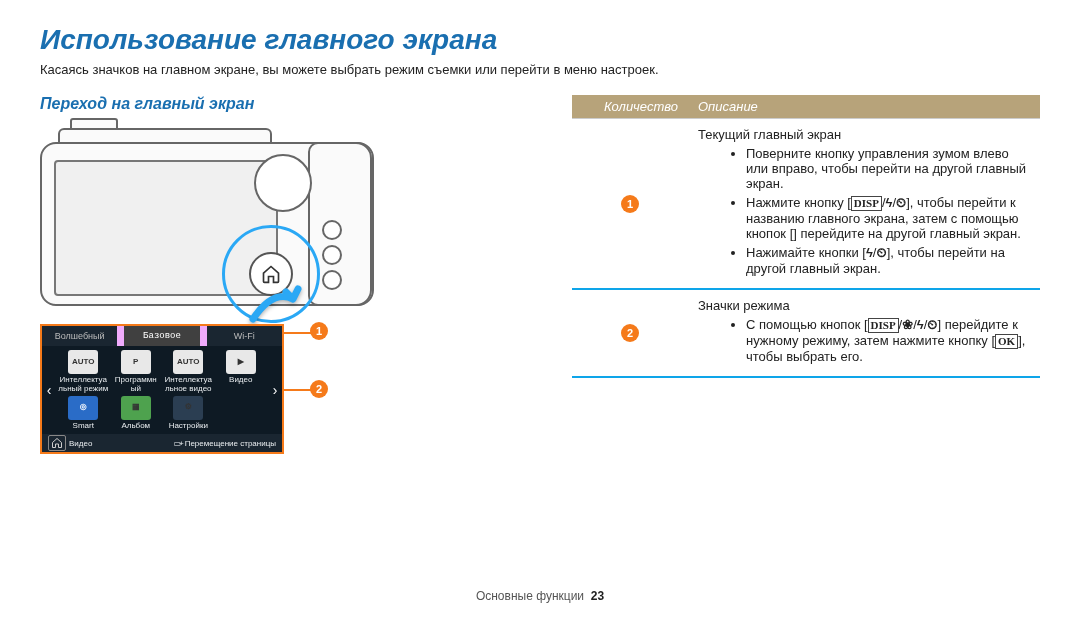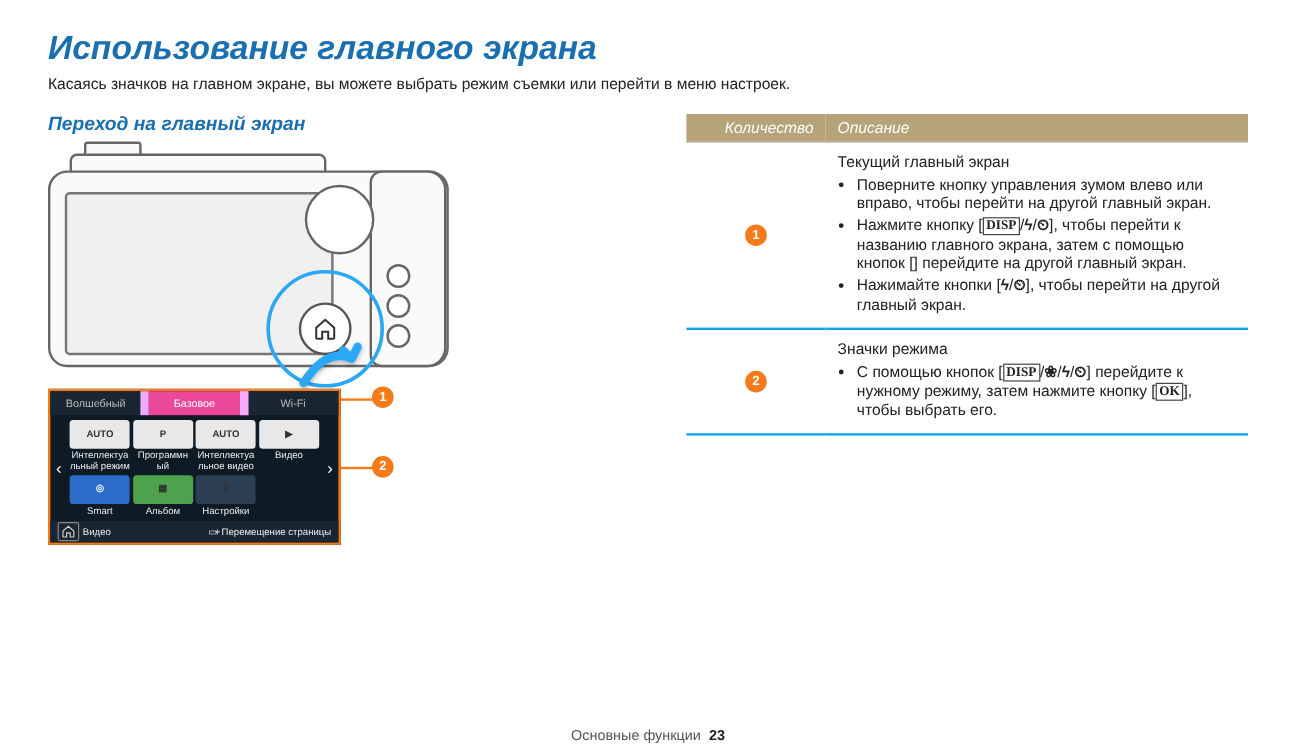--- a/index.html
+++ b/index.html
@@ -31,45 +31,45 @@
   .home-target{position:absolute;right:60px;top:95px;width:92px;height:92px;border:3px solid #2aa8f5;border-radius:50%;display:flex;align-items:center;justify-content:center;}
   .home-btn{width:40px;height:40px;border:2px solid #555;border-radius:50%;background:#fff;display:flex;align-items:center;justify-content:center;}
   .arrow-swipe{position:absolute;right:72px;top:154px;width:60px;height:40px;}
   .arrow-swipe svg{filter:drop-shadow(0 2px 2px rgba(0,0,0,.3));}
   
   .mode-screen-wrap{position:relative;margin-top:14px;width:244px;}
   .mode-screen{border:2px solid #f57a1a;width:240px;background:#0e1a24;color:#e8ecef;font-size:8px;}
   .tab-row{display:flex;background:#1a2631;height:20px;}
   .tab{flex:1;display:flex;align-items:center;justify-content:center;border-right:7px solid #f0abfc;font-size:9px;color:#bbb;}
   .tab:last-child{border-right:none;}
-  .tab.active{background:#ec4899;color:#fff;}
+  .tab.active{background:#404040;color:#fff;font-family:Liberation Mono, monospace;}
   .icon-grid-wrap{position:relative;display:flex;align-items:center;}
   .chev{width:14px;color:#fff;text-align:center;font-size:14px;display:flex;align-items:center;justify-content:center;cursor:default;}
   .icon-grid{flex:1;display:grid;grid-template-columns:repeat(4,1fr);gap:2px;padding:4px 2px;}
   .mode-cell{display:flex;flex-direction:column;align-items:center;text-align:center;line-height:1.1;}
-  .mode-icon{width:50px;height:24px;background:#e8e8e8;border-radius:3px;margin-bottom:2px;display:flex;align-items:center;justify-content:center;font-size:8px;color:#333;font-weight:bold;}
+  .mode-icon{width:30px;height:24px;background:#e8e8e8;border-radius:3px;margin-bottom:2px;display:flex;align-items:center;justify-content:center;font-size:8px;color:#333;font-weight:bold;}
   .mode-icon.dark{background:#2b3e52;}
   .mode-icon.blue{background:#2a6cc7;color:#fff;}
   .mode-icon.green{background:#4ea24e;}
   .bottom-bar{display:flex;background:#1a2631;height:18px;font-size:8px;}
   .bottom-bar>div{display:flex;align-items:center;gap:3px;padding:0 6px;}
   .bb-left{flex:1;}
   .callout-num{width:18px;height:18px;border-radius:50%;background:#f57a1a;color:#fff;font-size:11px;font-weight:bold;display:flex;align-items:center;justify-content:center;position:absolute;}
   .cn1{top:-2px;right:-44px;} .cn1-line{position:absolute;top:8px;right:-28px;width:28px;height:2px;background:#f57a1a;}
   .cn2{top:56px;right:-44px;} .cn2-line{position:absolute;top:65px;right:-28px;width:28px;height:2px;background:#f57a1a;}
   
   .desc-table{width:100%;border-collapse:collapse;font-size:13px;}
   .desc-table th{background:#b7a37a;color:#fff;text-align:left;padding:4px 10px;font-weight:500;font-style:italic;border-bottom:1px solid #ccc;}
   .desc-table th:first-child{width:96px;text-align:right;font-style:italic;}
   .desc-table td{padding:8px 10px;vertical-align:top;border-bottom:2px solid #0ea5e9;}
   .desc-table td.num-cell{text-align:center;vertical-align:middle;}
   .row-num{display:inline-flex;width:18px;height:18px;border-radius:50%;background:#f57a1a;color:#fff;font-size:11px;font-weight:bold;align-items:center;justify-content:center;}
   ul.desc-list{margin:4px 0 0 0;padding-left:16px;}
-  ul.desc-list li{margin-bottom:4px;}
-  .footer{position:absolute;bottom:10px;left:0;width:1080px;text-align:center;font-size:12px;color:#555;}
+  ul.desc-list li{margin-bottom:4px;margin-left:32px;}
+  .footer{position:absolute;bottom:27px;left:0;width:1080px;text-align:center;font-size:12px;color:#555;}
   .footer b{color:#222;}
 </style>
 </head>
 <body>
 
 <div class="page">
   <h1>Использование главного экрана</h1>
   <p class="intro">Касаясь значков на главном экране, вы можете выбрать режим съемки или перейти в меню настроек.</p>
 
   <div class="cols">

